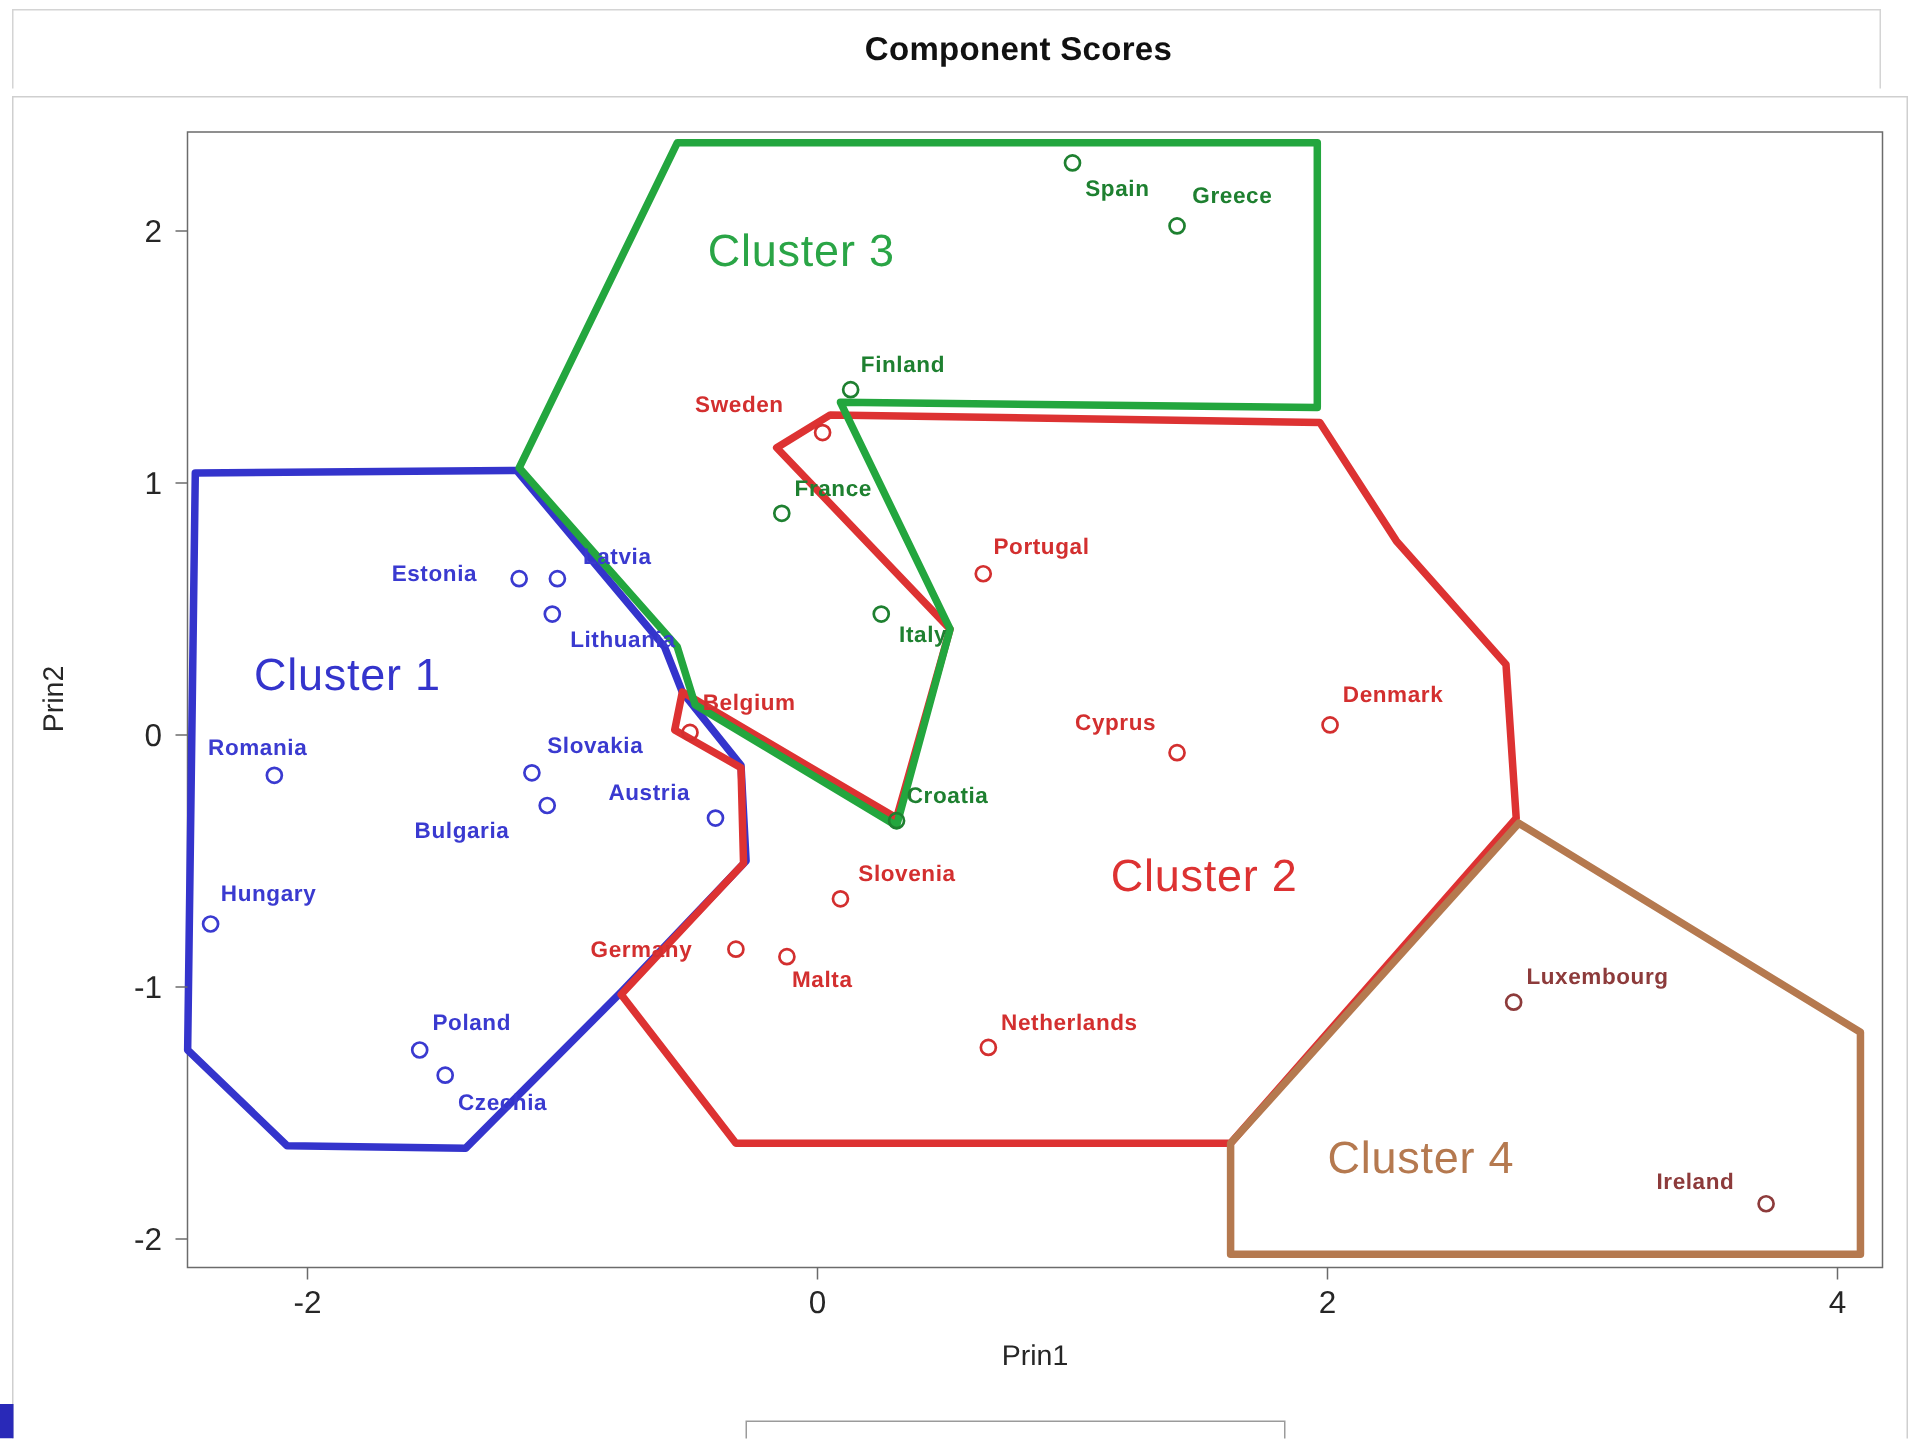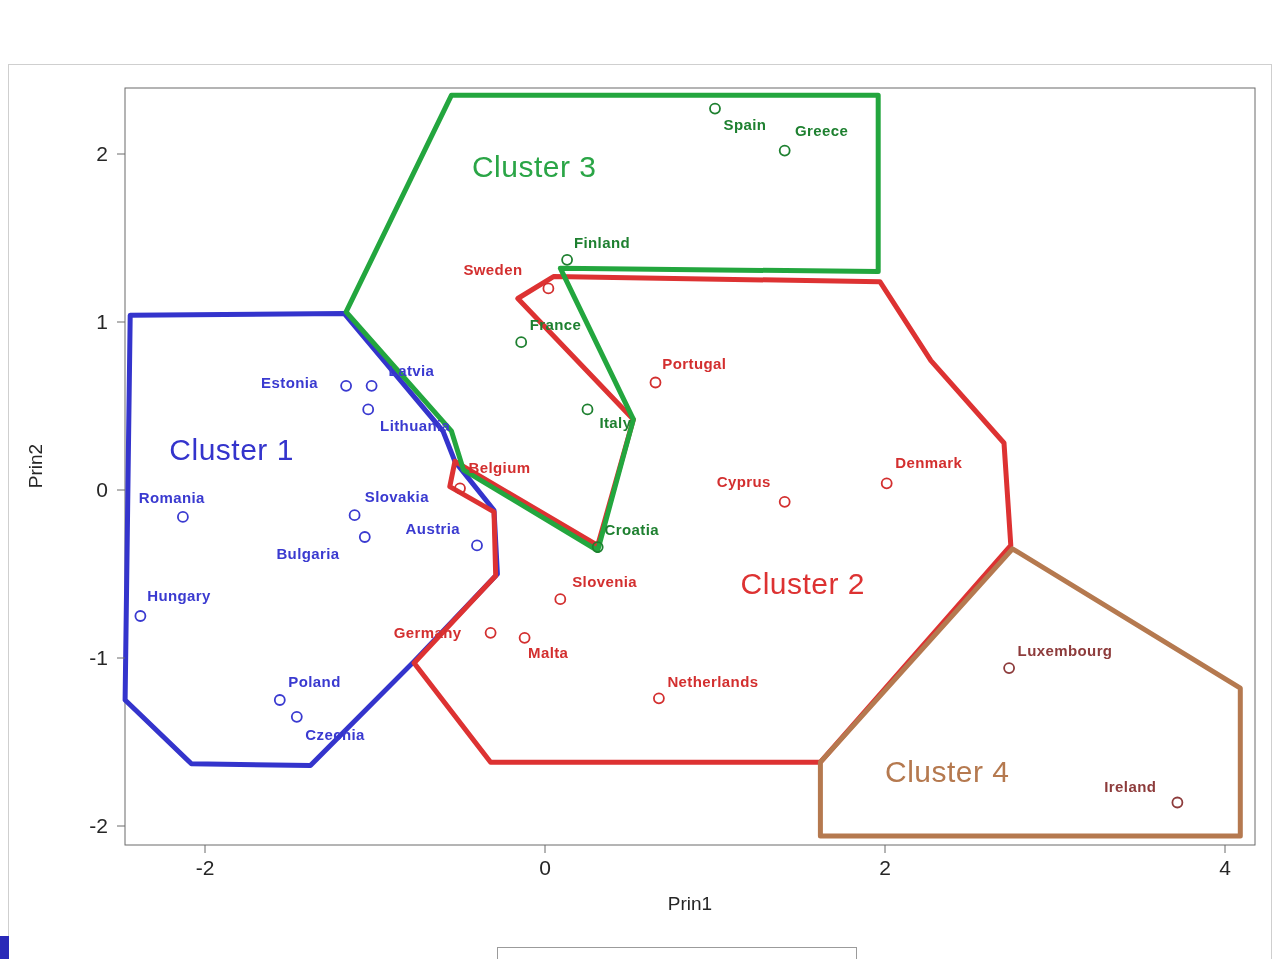--- a/index.html
+++ b/index.html
@@ -17,20 +17,23 @@
   .legend-stub{position:absolute;left:497px;top:947px;width:358px;height:14px;
       background:#ffffff;border:1px solid #9b9b9b;}
   .corner-accent{position:absolute;left:0;top:936px;width:9px;height:23px;
       background:#2929b8;}
 </style>
 </head>
 <body>
 
 <div class="page">
 
+  <div class="title-band">
+    <span>Component Scores</span>
+  </div>
 
   <div class="plot-panel"></div>
 
   <svg id="chart" class="chart-svg" width="1280" height="959">
       <rect x="125" y="88" width="1130" height="757" fill="#ffffff" stroke="#6b6b6b" stroke-width="1"></rect>
       <polygon points="344.4,313.6 443.0,431.2 454.9,461.4 494.0,510.2 497.4,574.0 414.1,661.4 310.4,765.5 191.4,763.8 125.1,700.0 130.2,315.3" fill="none" stroke="#3434cc" stroke-width="5" stroke-linejoin="round" stroke-linecap="round"></polygon>
       <polygon points="553.5,276.6 879.9,281.7 930.9,360.6 1004.0,443.0 1010.8,545.4 820.4,762.2 490.6,762.2 414.1,663.0 495.7,575.7 494.0,511.8 449.8,486.6 454.9,461.4 597.7,545.4 633.4,419.4 517.8,298.5" fill="none" stroke="#dd3232" stroke-width="5" stroke-linejoin="round" stroke-linecap="round"></polygon>
       <polygon points="346.1,311.9 451.5,95.2 878.2,95.2 878.2,271.6 560.3,268.2 633.4,419.4 597.7,550.5 463.4,469.8 451.5,431.2" fill="none" stroke="#23a63e" stroke-width="5" stroke-linejoin="round" stroke-linecap="round"></polygon>
       <polygon points="1012.5,548.8 1240.3,688.2 1240.3,836.1 820.4,836.1 820.4,762.2" fill="none" stroke="#b5794f" stroke-width="5" stroke-linejoin="round" stroke-linecap="round"></polygon>
       <text x="169.3" y="459.68" fill="#3434cc" font-size="30" letter-spacing="0.5">Cluster 1</text>

